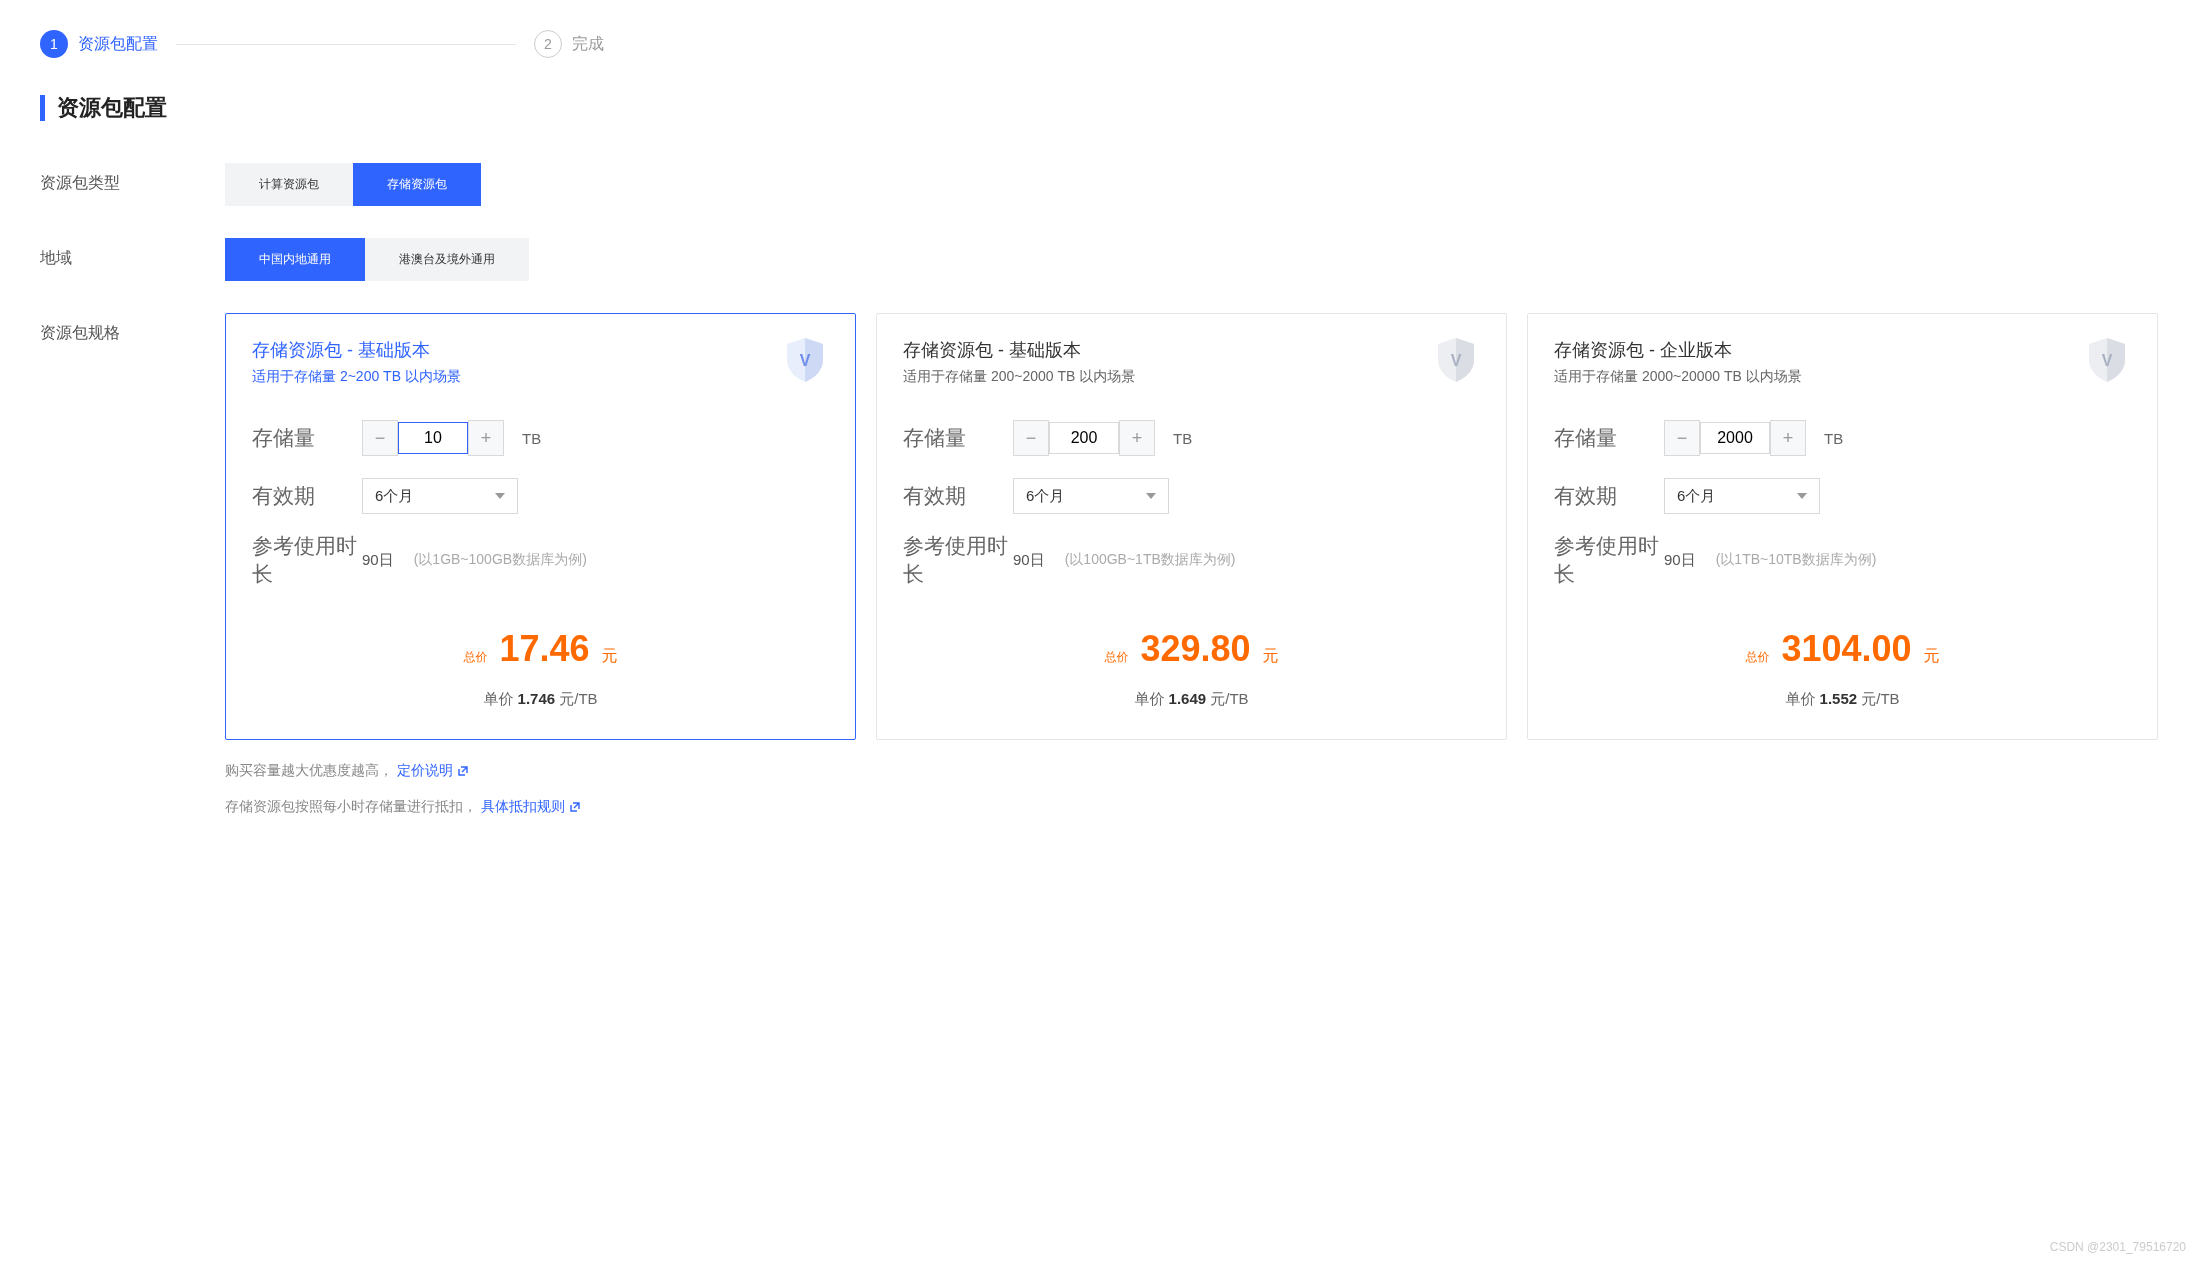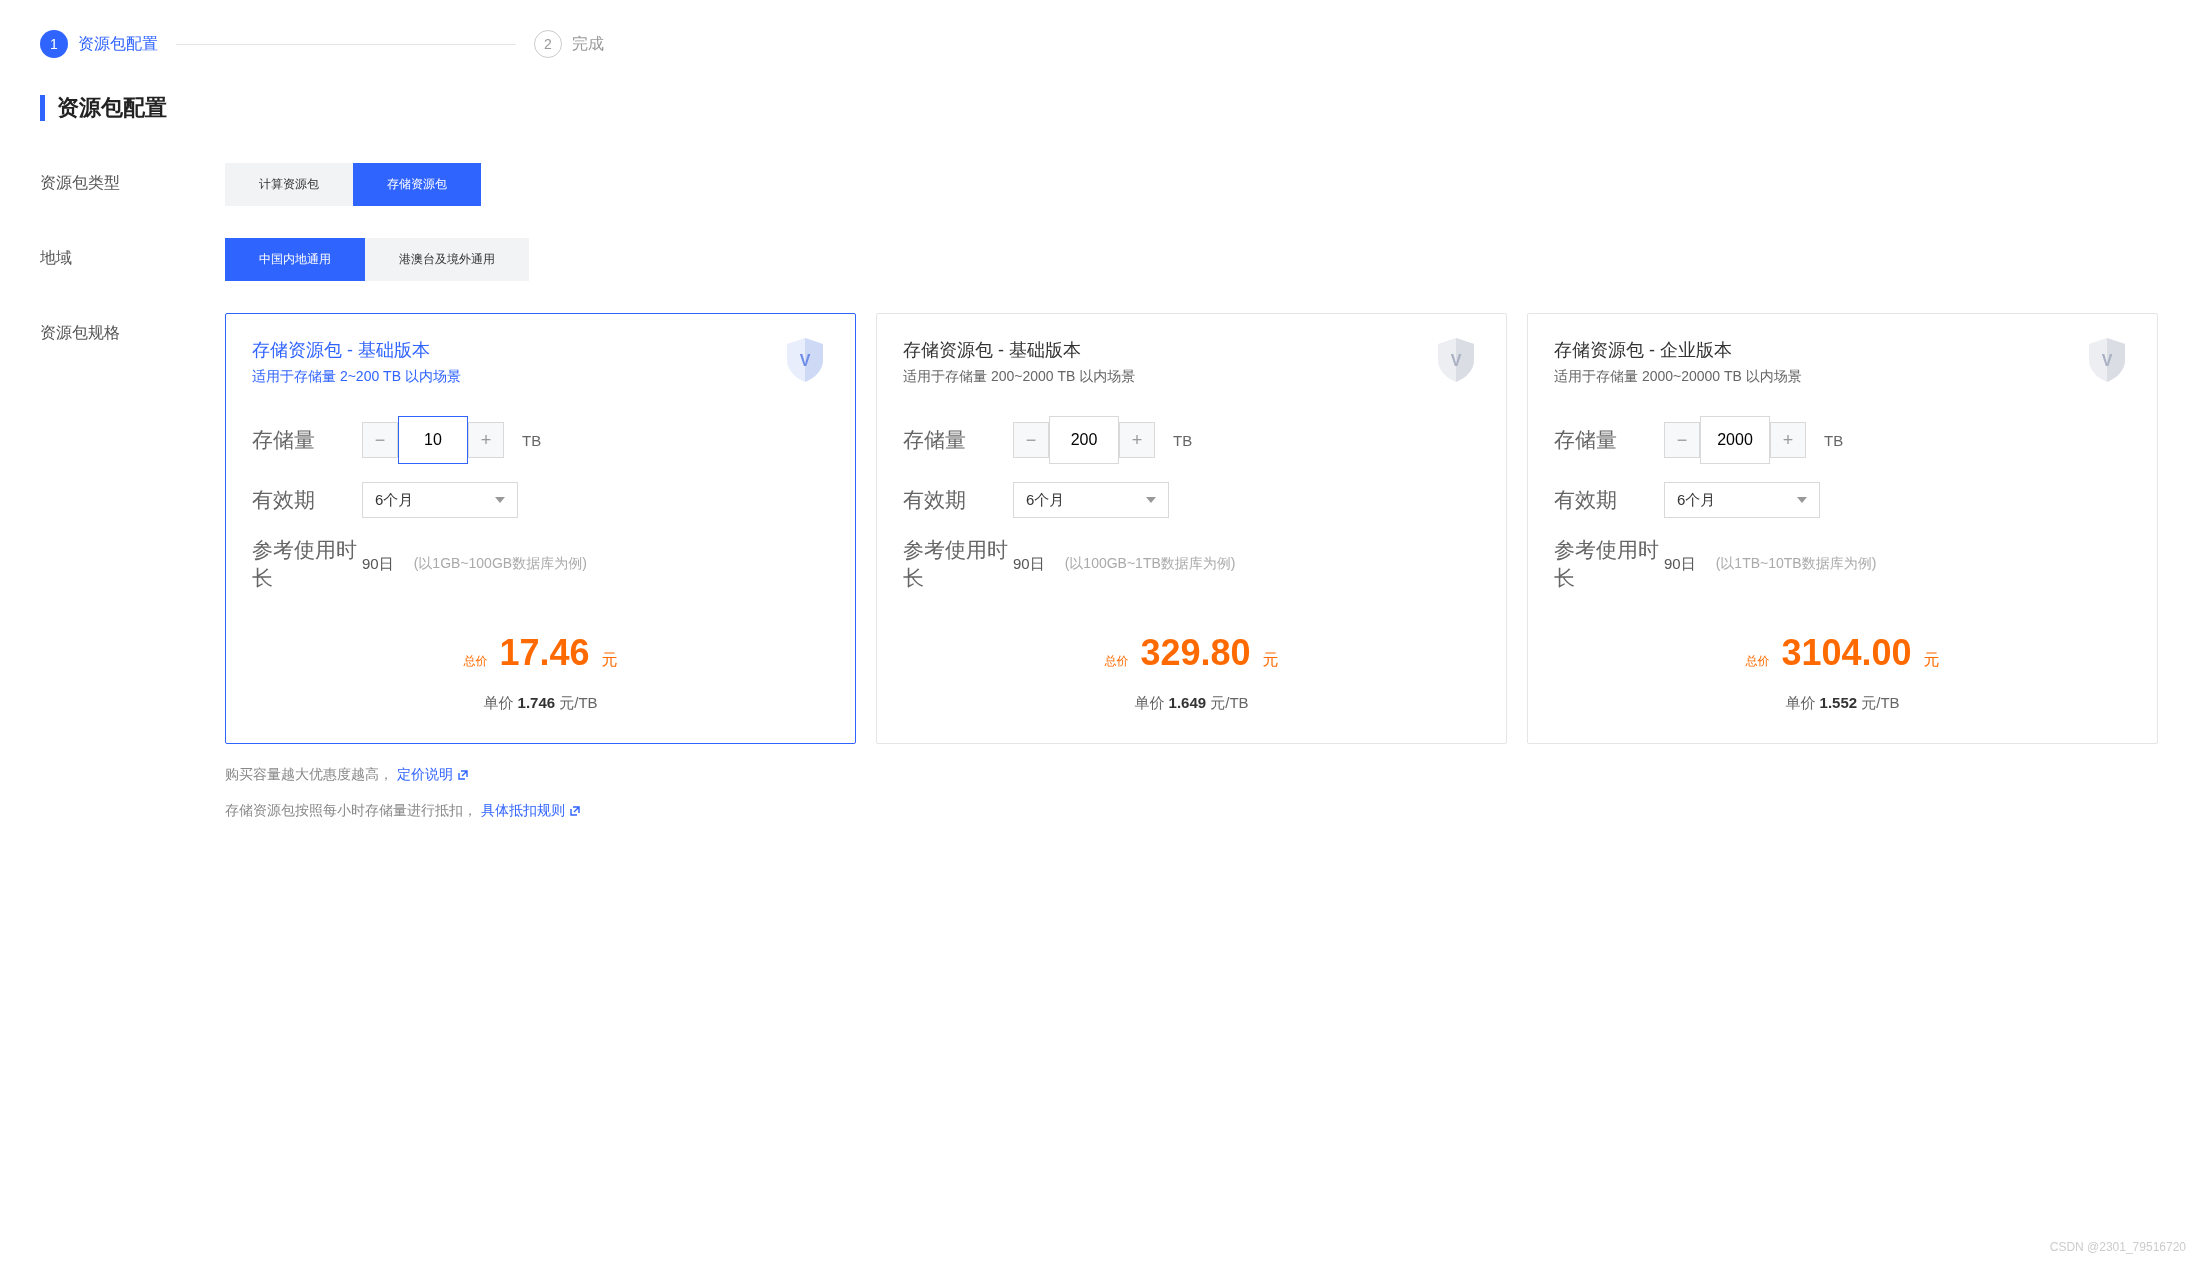--- a/index.html
+++ b/index.html
@@ -37,21 +37,21 @@
     .spec-desc { font-size: 14px; color: #666; }
     .badge-icon { position: absolute; right: -4px; top: -4px; width: 56px; height: 50px; }
 
     .spec-body { margin-top: 30px; }
     .spec-line { display: flex; align-items: center; min-height: 44px; margin-bottom: 14px; }
     .spec-line-label { width: 110px; font-size: 21px; color: #666; }
     .spec-line-val { display: flex; align-items: center; gap: 10px; }
 
     .stepper-input { display: flex; align-items: center; }
     .stepper-btn { width: 36px; height: 36px; border: 1px solid #d9d9d9; background: #f7f8fa; color: #999; font-size: 18px; display: flex; align-items: center; justify-content: center; cursor: pointer; }
-    .stepper-val { width: 70px; height: 48px; border-top: 1px solid #3064ff; border-bottom: 1px solid #3064ff; border-left: 1px solid #3064ff; border-right: 1px solid #3064ff; text-align: center; font-size: 16px; outline: none; }
+    .stepper-val { width: 70px; height: 32px; border-top: 1px solid #3064ff; border-bottom: 1px solid #3064ff; border-left: 1px solid #3064ff; border-right: 1px solid #3064ff; text-align: center; font-size: 16px; outline: none; }
     .spec-card:not(.selected) .stepper-val { border-color: #d9d9d9; }
     .spec-card.selected .stepper-val { border-color: #3064ff; }
     .unit { font-size: 15px; color: #666; margin-left: 8px; }
 
     .select-box { display: flex; align-items: center; justify-content: space-between; border: 1px solid #d9d9d9; width: 156px; height: 36px; padding: 0 12px; cursor: pointer; font-size: 15px; }
     .chevron { border-left: 5px solid transparent; border-right: 5px solid transparent; border-top: 6px solid #999; }
 
     .ref-text { font-size: 14px; color: #aaa; }
     .ref-days { font-size: 15px; color: #555; margin-right: 10px; }
 

